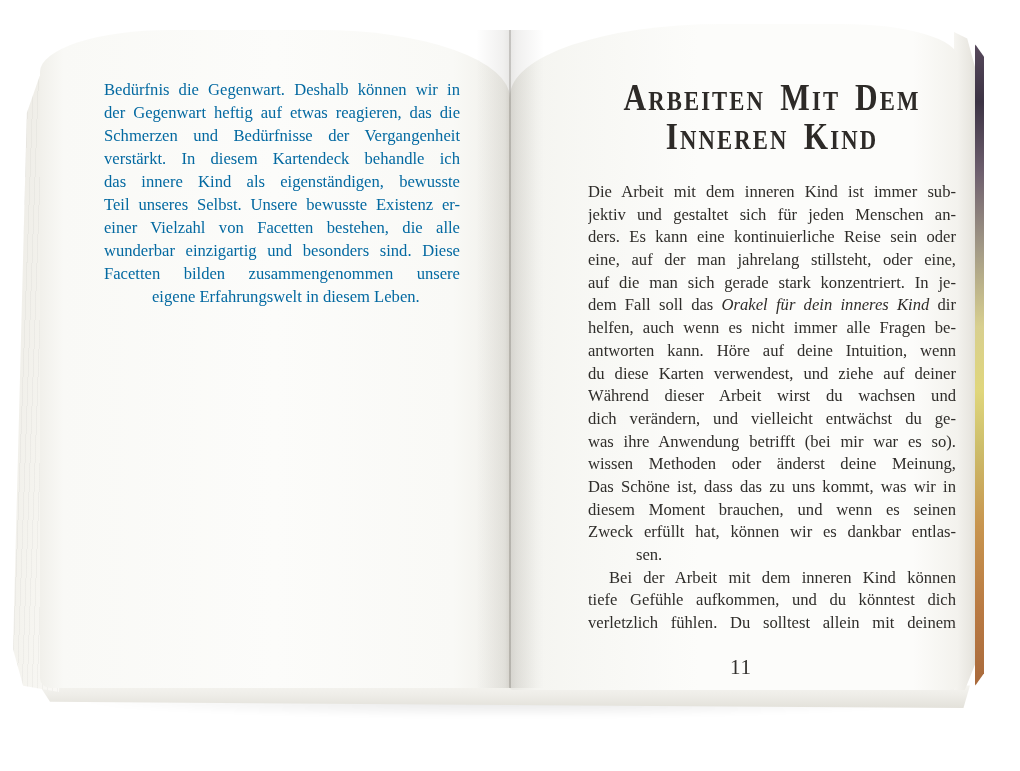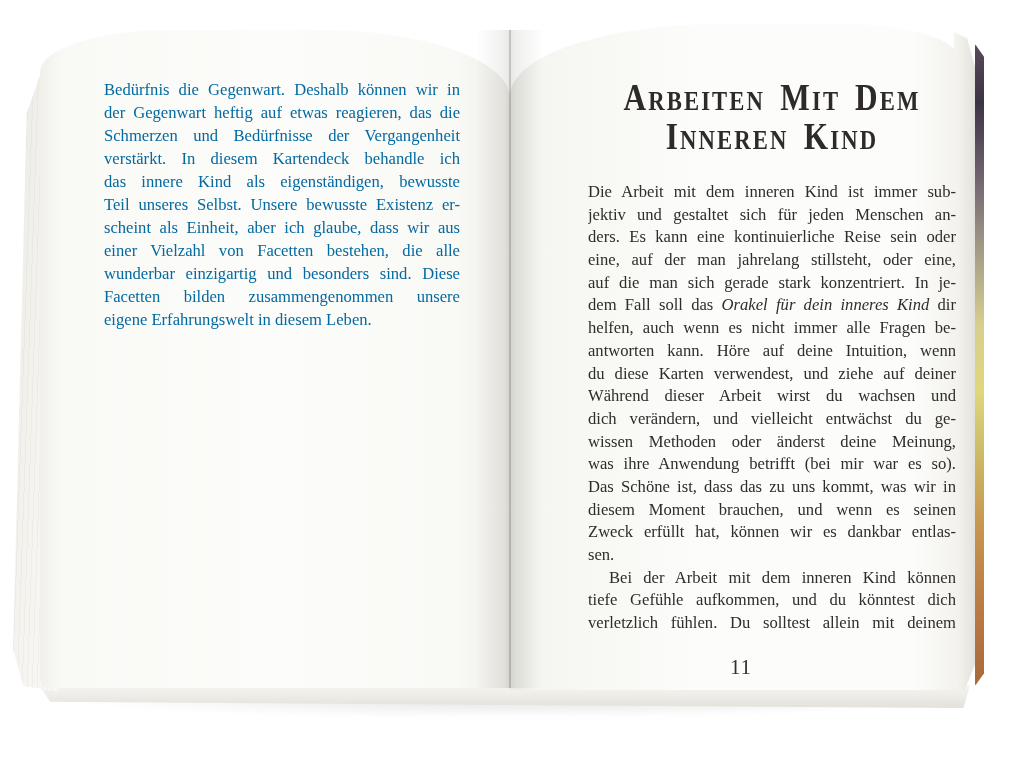--- a/index.html
+++ b/index.html
@@ -59,21 +59,21 @@
   }
   
   .textblock{position:absolute;z-index:4;color:#2f2d2a;}
   .left-text{left:104px;top:80px;width:356px;font-size:16.6px;}
   .right-text{left:588px;top:66px;width:368px;font-size:16.6px;}
   .line{
     white-space:nowrap;overflow:hidden;height:23px;
     text-align:justify;text-align-last:justify;
   }
   .right-text .line{height:22.7px;}
-  .line.endline{text-align-last:left;}
+  .line.endline{text-align-last:left;margin-left:48px;}
   .para.indent .line:first-child{text-indent:21px;}
   .it{font-style:italic;}
   
   .heading{
     margin-top:14px;margin-bottom:24px;
     text-align:center;text-transform:uppercase;
     font-weight:bold;color:#2d2a27;
     font-size:27px;line-height:35px;
     letter-spacing:2.5px;word-spacing:9px;
     transform:scaleX(0.84);transform-origin:50% 0%;
@@ -97,21 +97,20 @@
 <div class="gutter-shadow"></div>
 
 <div class="textblock left-text" id="left-text" style="color: #0369a1;">
     <div class="para">
       <div class="line">Bedürfnis die Gegenwart. Deshalb können wir in</div>
       <div class="line">der Gegenwart heftig auf etwas reagieren, das die</div>
       <div class="line">Schmerzen und Bedürfnisse der Vergangenheit</div>
       <div class="line">verstärkt. In diesem Kartendeck behandle ich</div>
       <div class="line">das innere Kind als eigenständigen, bewusste</div>
       <div class="line">Teil unseres Selbst. Unsere bewusste Existenz er-</div>
-      <div class="line">scheint als Einheit, aber ich glaube, dass wir aus</div>
       <div class="line">einer Vielzahl von Facetten bestehen, die alle</div>
       <div class="line">wunderbar einzigartig und besonders sind. Diese</div>
       <div class="line">Facetten bilden zusammengenommen unsere</div>
       <div class="line endline">eigene Erfahrungswelt in diesem Leben.</div>
     </div>
   </div>
 
 <div class="textblock right-text" style="color: rgb(47, 45, 42);">
   <div class="heading">
     <div class="hline" id="hline1"><span class="tw"><span class="winit">A</span>rbeiten</span> <span class="tw"><span class="winit">m</span>it</span> <span class="tw"><span class="winit">d</span>em</span></div>
@@ -123,22 +122,22 @@
         <div class="line">jektiv und gestaltet sich für jeden Menschen an-</div>
         <div class="line">ders. Es kann eine kontinuierliche Reise sein oder</div>
         <div class="line">eine, auf der man jahrelang stillsteht, oder eine,</div>
         <div class="line">auf die man sich gerade stark konzentriert. In je-</div>
         <div class="line"><span>dem Fall soll das </span><span class="it">Orakel für dein inneres Kind</span><span> dir</span></div>
         <div class="line">helfen, auch wenn es nicht immer alle Fragen be-</div>
         <div class="line">antworten kann. Höre auf deine Intuition, wenn</div>
         <div class="line">du diese Karten verwendest, und ziehe auf deiner</div>
         <div class="line">Während dieser Arbeit wirst du wachsen und</div>
         <div class="line">dich verändern, und vielleicht entwächst du ge-</div>
+        <div class="line">was ihre Anwendung betrifft (bei mir war es so).</div>
         <div class="line">wissen Methoden oder änderst deine Meinung,</div>
-        <div class="line">was ihre Anwendung betrifft (bei mir war es so).</div>
         <div class="line">Das Schöne ist, dass das zu uns kommt, was wir in</div>
         <div class="line">diesem Moment brauchen, und wenn es seinen</div>
         <div class="line">Zweck erfüllt hat, können wir es dankbar entlas-</div>
         <div class="line endline">sen.</div>
       </div>
       <div class="para indent">
         <div class="line">Bei der Arbeit mit dem inneren Kind können</div>
         <div class="line">tiefe Gefühle aufkommen, und du könntest dich</div>
         <div class="line">verletzlich fühlen. Du solltest allein mit deinem</div>
       </div>

